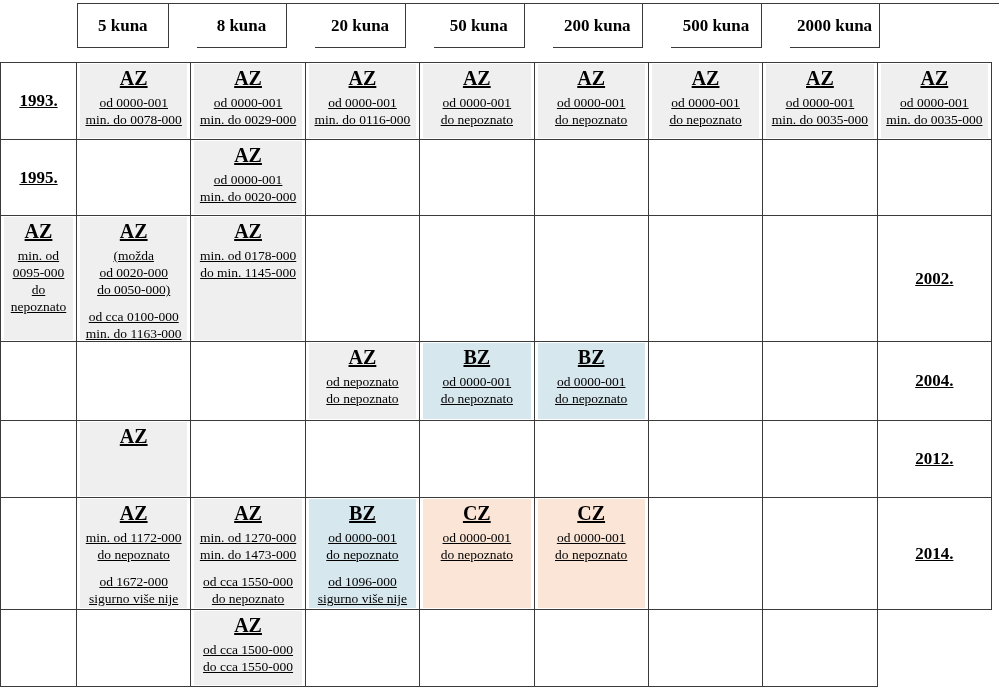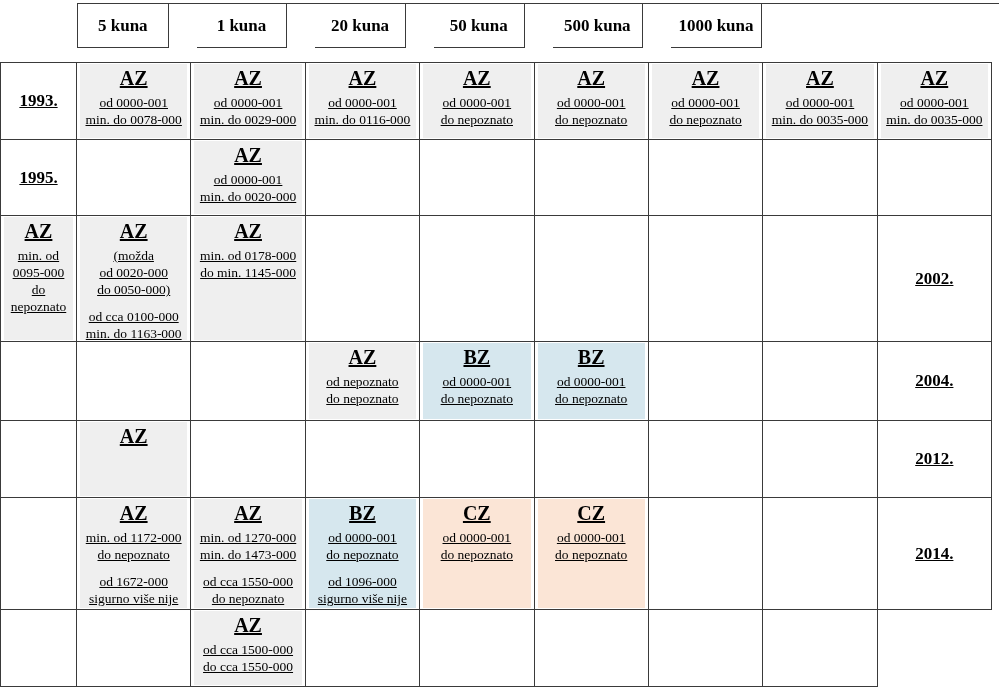--- a/index.html
+++ b/index.html
@@ -63,25 +63,26 @@
     margin:2px 0 4px 0;
   }
   .para { margin:0 0 10px 0; }
   .para:last-child { margin-bottom:0; }
 </style>
 </head>
 <body style="--border: #3a3a3a; color: rgb(0, 0, 0);">
 
 <div class="header-grid" id="header-grid">
     <div class="header-cell">5 kuna</div>
-    <div class="header-cell">1 kuna</div>
+    <div class="header-cell">8 kuna</div>
     <div class="header-cell">20 kuna</div>
     <div class="header-cell">50 kuna</div>
+    <div class="header-cell">200 kuna</div>
     <div class="header-cell">500 kuna</div>
-    <div class="header-cell">1000 kuna</div>
+    <div class="header-cell">2000 kuna</div>
   </div>
 <div class="body-grid" id="body-grid">
     <div class="cell year-cell">1993.</div>
     <div class="cell">
       <div class="fill" style="background: rgb(239, 239, 239);">
         <div class="code">AZ</div>
         <div class="para">
           <div>od 0000-001</div>
           <div>min. do 0078-000</div>
         </div>

